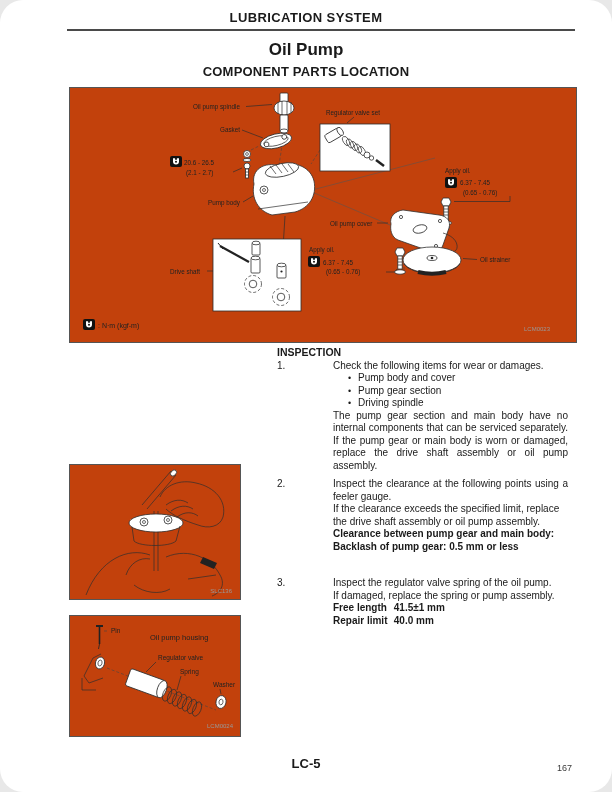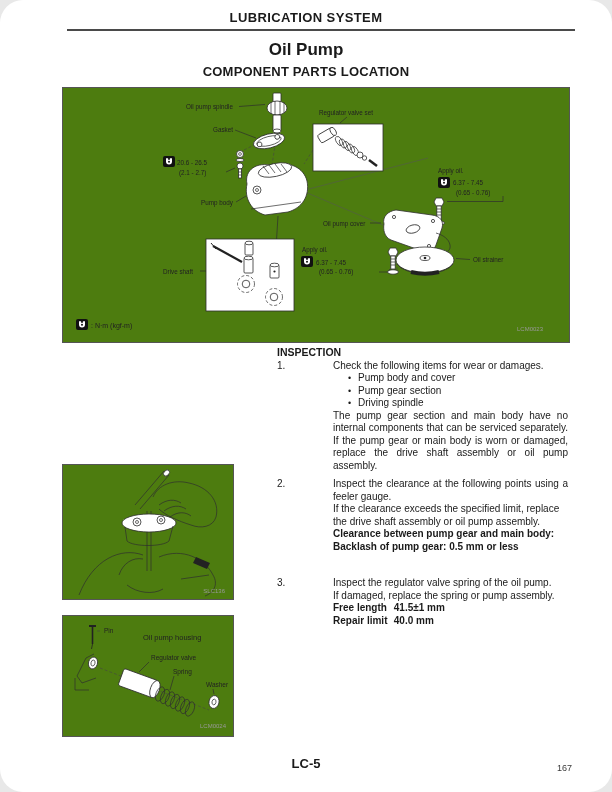--- a/index.html
+++ b/index.html
@@ -4,21 +4,21 @@
 <style>
   html,body{margin:0;padding:0;background:#e8e8e8;}
   .page{position:relative;width:612px;height:792px;background:#fff;overflow:hidden;
         font-family:"Liberation Sans",sans-serif;color:#1a1a1a;border-radius:23px;}
   .abs{position:absolute;}
   .center{left:0;right:0;text-align:center;}
   .header-title{top:10px;font-size:13px;font-weight:bold;letter-spacing:.4px;}
   .header-rule{top:29px;left:67px;width:508px;height:2px;background:#4a4a4a;}
   .doc-title{top:40px;font-size:17px;font-weight:bold;}
   .doc-subtitle{top:64px;font-size:13px;font-weight:bold;letter-spacing:.2px;}
-  .figbox{position:absolute;border:1px solid #555;background:#4d7c0f;}
+  .figbox{position:absolute;border:1px solid #555;background:#c2410c;margin-left:7px;}
   .main-fig{left:62px;top:87px;width:506px;height:254px;}
   .fig1{left:62px;top:464px;width:170px;height:134px;}
   .fig2{left:62px;top:615px;width:170px;height:120px;}
   .text-col{left:277px;top:346px;width:291px;font-size:10px;line-height:12.5px;}
   .insp-head{font-weight:bold;font-size:10.5px;margin:0 0 1px 0;}
   .item{display:flex;margin-top:6px;}
   .item.first{margin-top:0;}
   .item.gap{margin-top:24px;}
   .num{width:20px;flex:none;}
   .bodytxt{flex:1;min-width:0;margin-left:36px;}

